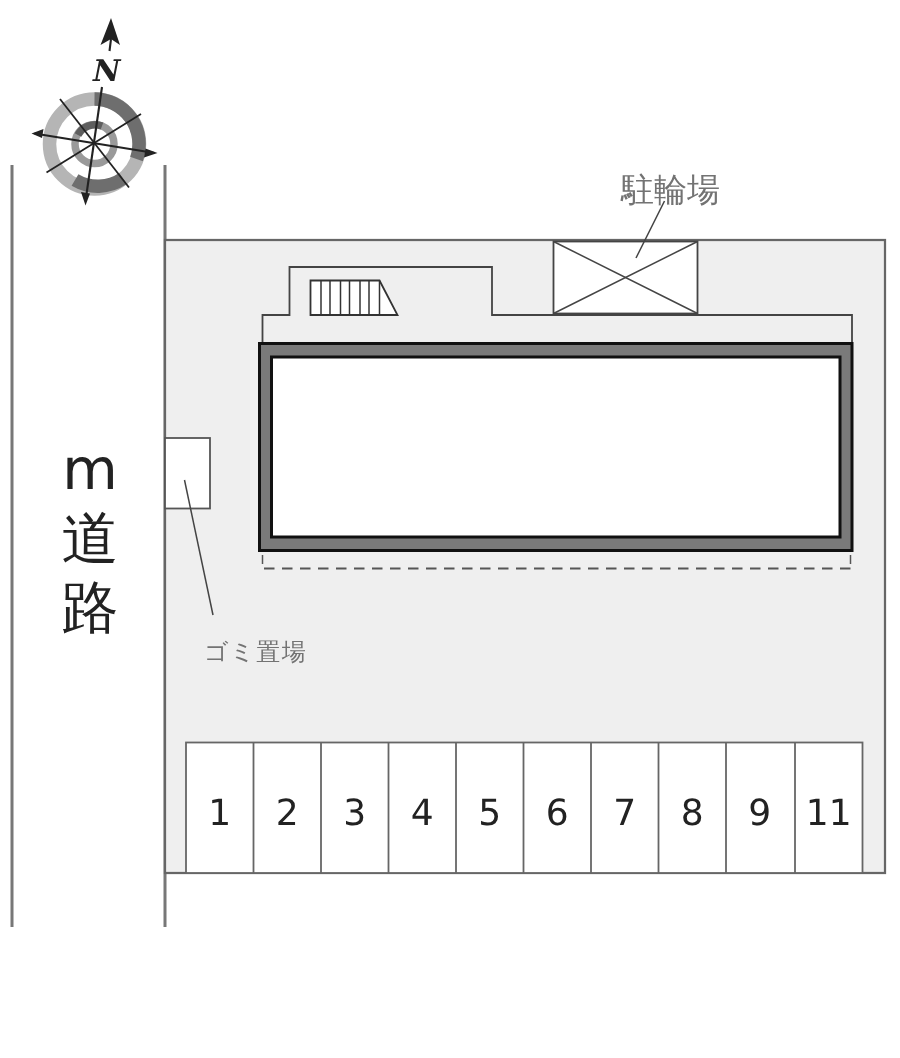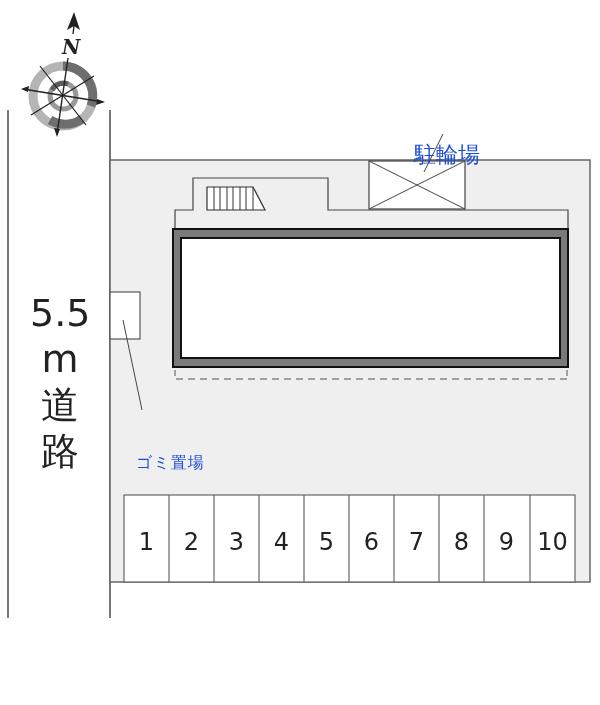--- a/index.html
+++ b/index.html
@@ -1,19 +1,19 @@
 <!DOCTYPE html>
 <html><head>
   <meta charset="utf-8">
   <style>
     html, body { margin: 0; padding: 0; background: #ffffff; }
     body { width: 600px; height: 705px; position: relative; overflow: hidden;
            font-family: "DejaVu Sans", "Liberation Sans", sans-serif; color: #222; }
     #plan { position: absolute; left: 0; top: 0; }
-    .lbl { position: absolute; color: #1d4ed8; white-space: nowrap; margin-top: 28px; }
+    .lbl { position: absolute; color: #737373; white-space: nowrap; }
     .road-label { position: absolute; left: 30px; top: 290px; width: 60px; text-align: center;
                   font-size: 38px; line-height: 46px; color: #222; letter-spacing: -3px; }
     .road-label span { display: block; letter-spacing: 0; }
     .bike-label { left: 414px; top: 112px; font-size: 22px; }
     .trash-label { left: 136px; top: 425px; font-size: 16px; letter-spacing: 1px; }
     .stall-num { position: absolute; top: 528px; width: 45px; text-align: center; font-size: 24px;
                  font-family: "DejaVu Sans", sans-serif; color: #222; }
   </style>
 </head>
 <body>
@@ -84,31 +84,30 @@
     <line x1="304" y1="495" x2="304" y2="582" stroke="#666" stroke-width="1.2"></line>
     <line x1="349" y1="495" x2="349" y2="582" stroke="#666" stroke-width="1.2"></line>
     <line x1="394" y1="495" x2="394" y2="582" stroke="#666" stroke-width="1.2"></line>
     <line x1="439" y1="495" x2="439" y2="582" stroke="#666" stroke-width="1.2"></line>
     <line x1="484" y1="495" x2="484" y2="582" stroke="#666" stroke-width="1.2"></line>
     <line x1="530" y1="495" x2="530" y2="582" stroke="#666" stroke-width="1.2"></line>
   </g>
 </svg>
 
 <div class="road-label">
-  <span>5.5</span>
   <span>m</span>
   <span>道</span>
   <span>路</span>
 </div>
 
 <div class="lbl bike-label">駐輪場</div>
 <div class="lbl trash-label">ゴミ置場</div>
 
 <div class="stall-num" style="left:124px">1</div>
 <div class="stall-num" style="left:169px">2</div>
 <div class="stall-num" style="left:214px">3</div>
 <div class="stall-num" style="left:259px">4</div>
 <div class="stall-num" style="left:304px">5</div>
 <div class="stall-num" style="left:349px">6</div>
 <div class="stall-num" style="left:394px">7</div>
 <div class="stall-num" style="left:439px">8</div>
 <div class="stall-num" style="left:484px">9</div>
-<div class="stall-num" style="left:530px">10</div>
+<div class="stall-num" style="left:530px">11</div>
 
 </body></html>

